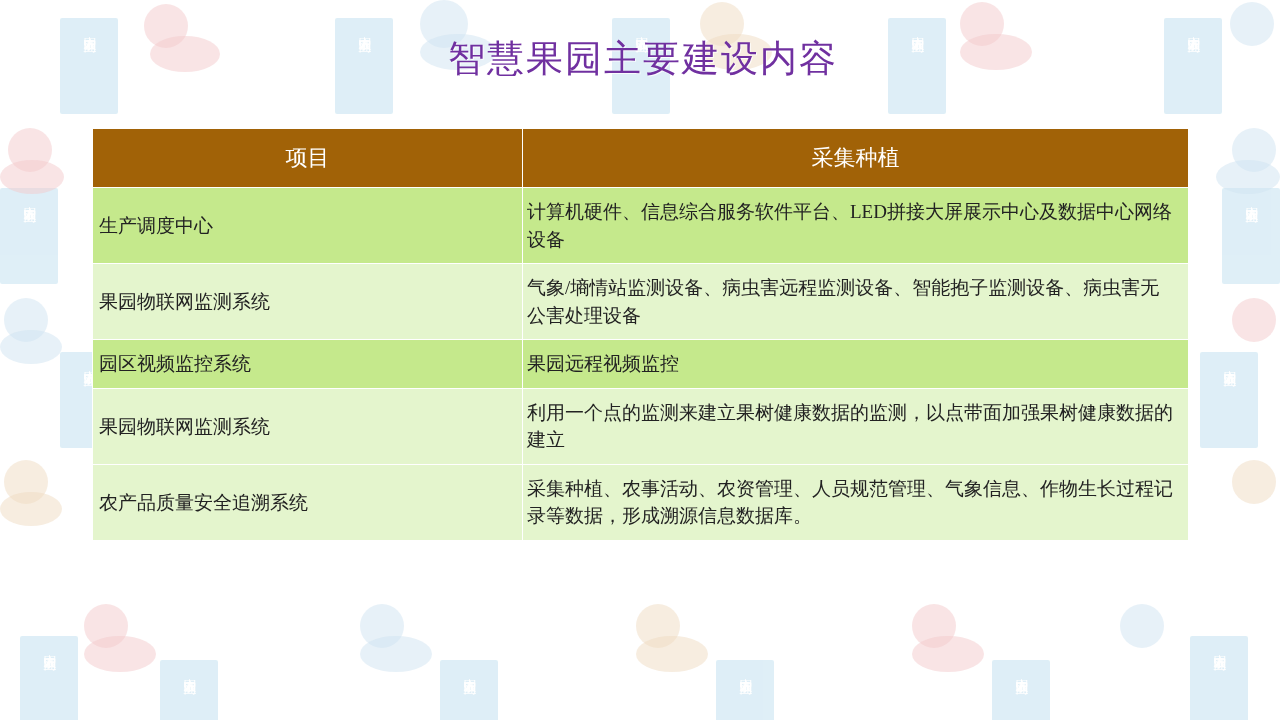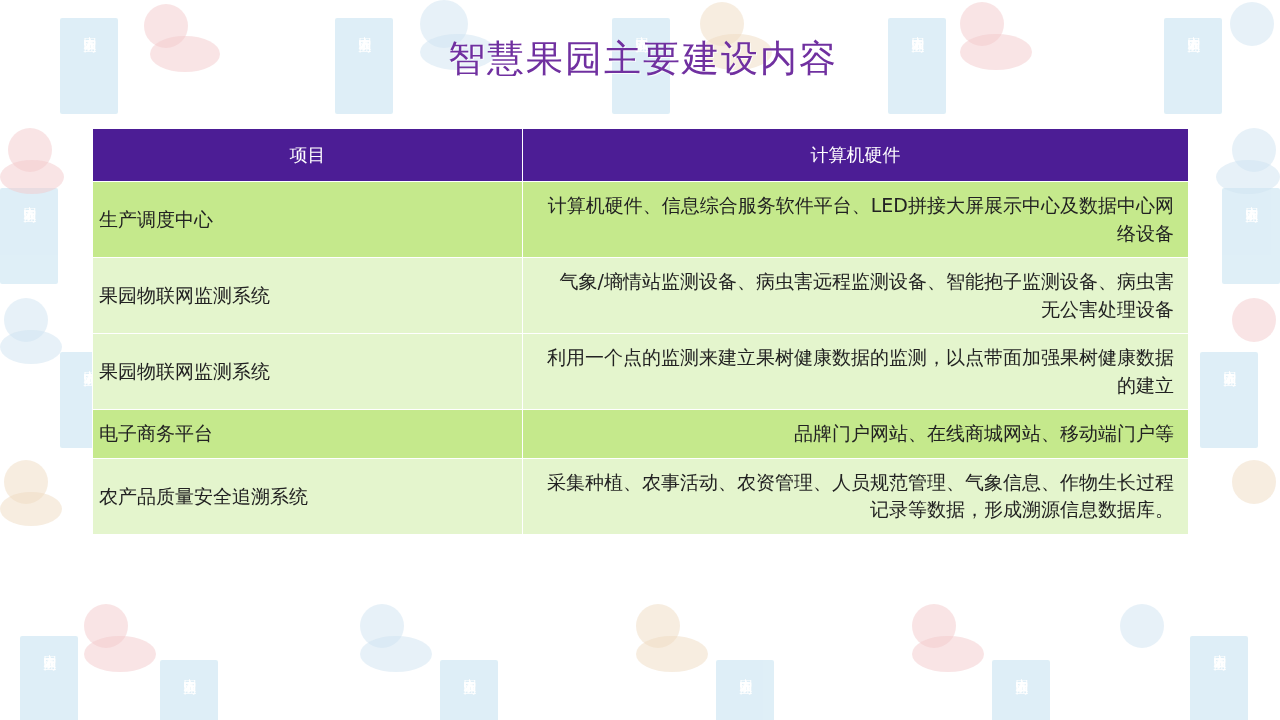--- a/index.html
+++ b/index.html
@@ -75,44 +75,45 @@
   }
   table.build-table {
     border-collapse: collapse;
     width: 100%;
     table-layout: fixed;
   }
   table.build-table col.c1 { width: 430px; }
   table.build-table col.c2 { width: 666px; }
 
   table.build-table th {
-    background: #4c1d95;
+    background: #a16207;
     color: #ffffff;
-    font-size: 18px;
+    font-size: 22px;
     font-weight: normal;
     text-align: center;
     padding: 14px 0;
     border: 1px solid #ffffff;
     font-family: "DejaVu Sans", sans-serif;
   }
   table.build-table td {
     border: 1px solid #ffffff;
     font-size: 19px;
     color: #222222;
     font-family: "DejaVu Sans", sans-serif;
     line-height: 1.45;
     vertical-align: middle;
   }
   table.build-table td.item {
     text-align: left;
     padding: 10px 6px;
   }
   table.build-table td.content {
-    text-align: right;
-    padding: 10px 14px 10px 23px;
+    text-align: left;
+    padding: 10px 14px 10px 4px;
+    font-family: Liberation Serif, serif;
   }
   tr.row-dark td { background: #c5e98c; }
   tr.row-light td { background: #e4f5cd; }
 </style>
 </head>
 <body>
 
 <div class="bg-layer">
 
   <div class="wm-block" style="left:60px;  top:18px;">
@@ -201,39 +202,39 @@
 
 <div class="table-wrap">
   <table class="build-table">
     <colgroup>
         <col class="c1">
         <col class="c2">
       </colgroup>
     <thead>
       <tr>
         <th>项目</th>
-        <th>计算机硬件</th>
+        <th>采集种植</th>
       </tr>
     </thead>
     <tbody>
       <tr class="row-dark">
         <td class="item">生产调度中心</td>
         <td class="content">计算机硬件、信息综合服务软件平台、LED拼接大屏展示中心及数据中心网络设备</td>
       </tr>
       <tr class="row-light">
         <td class="item">果园物联网监测系统</td>
         <td class="content">气象/墒情站监测设备、病虫害远程监测设备、智能抱子监测设备、病虫害无公害处理设备</td>
       </tr>
+      <tr class="row-dark">
+        <td class="item">园区视频监控系统</td>
+        <td class="content">果园远程视频监控</td>
+      </tr>
       <tr class="row-light">
         <td class="item">果园物联网监测系统</td>
         <td class="content">利用一个点的监测来建立果树健康数据的监测，以点带面加强果树健康数据的建立</td>
       </tr>
-      <tr class="row-dark">
-        <td class="item">电子商务平台</td>
-        <td class="content">品牌门户网站、在线商城网站、移动端门户等</td>
-      </tr>
       <tr class="row-light">
         <td class="item">农产品质量安全追溯系统</td>
         <td class="content">采集种植、农事活动、农资管理、人员规范管理、气象信息、作物生长过程记录等数据，形成溯源信息数据库。</td>
       </tr>
     </tbody>
   </table>
 </div>
 
 </body></html>

